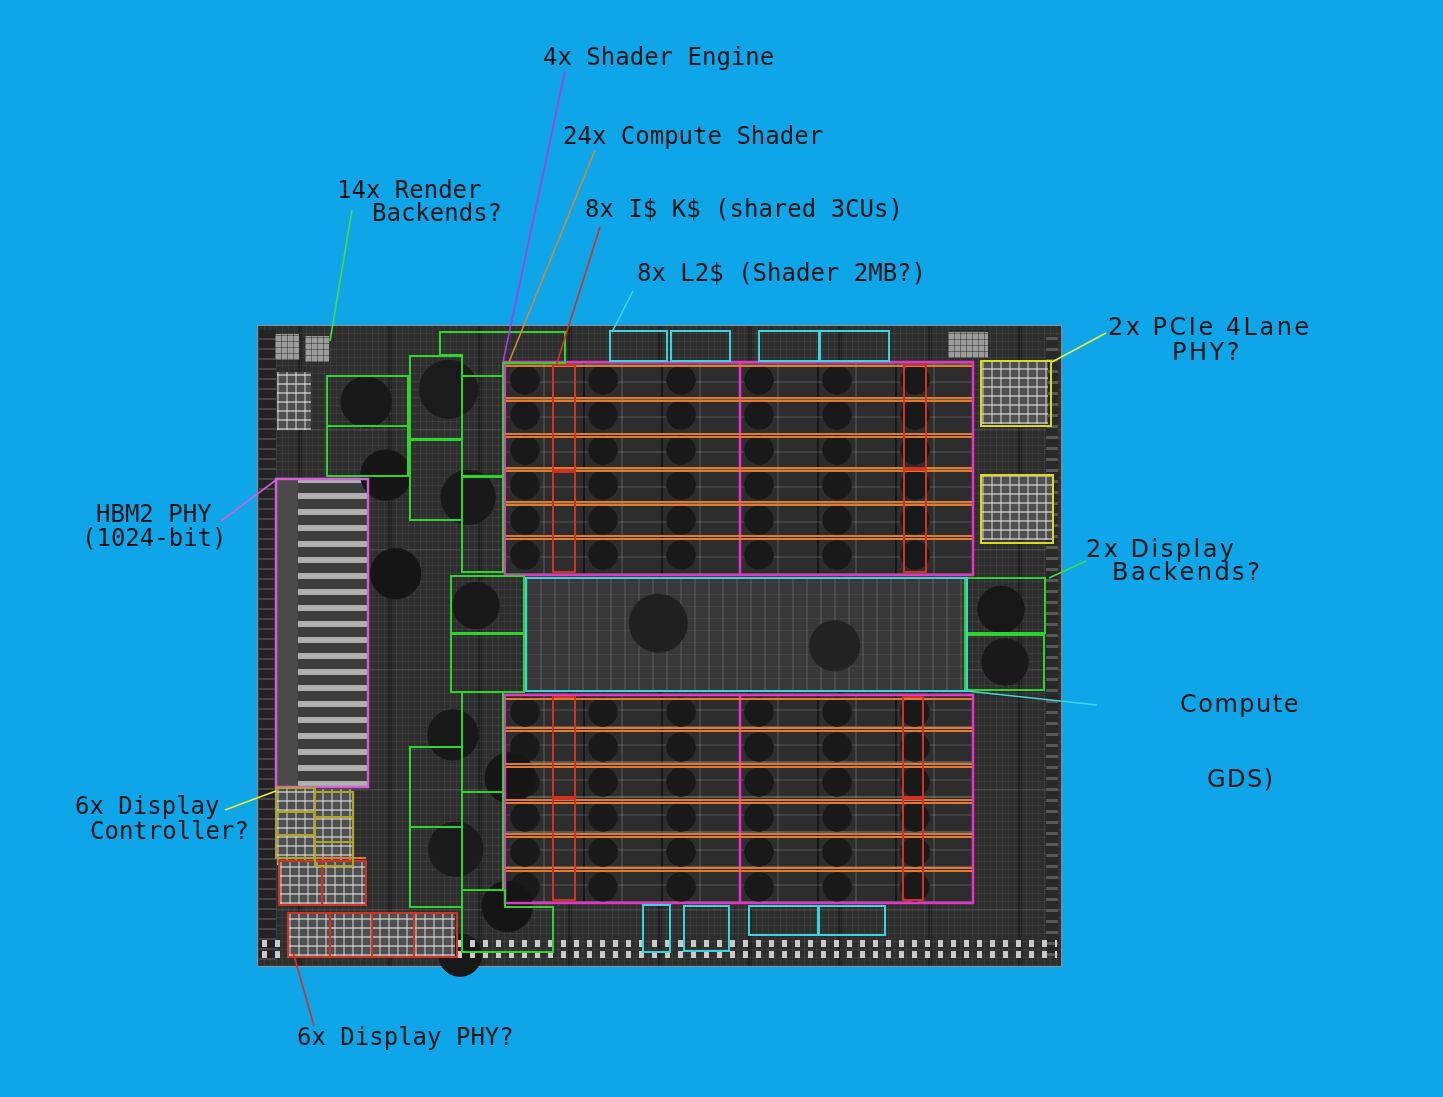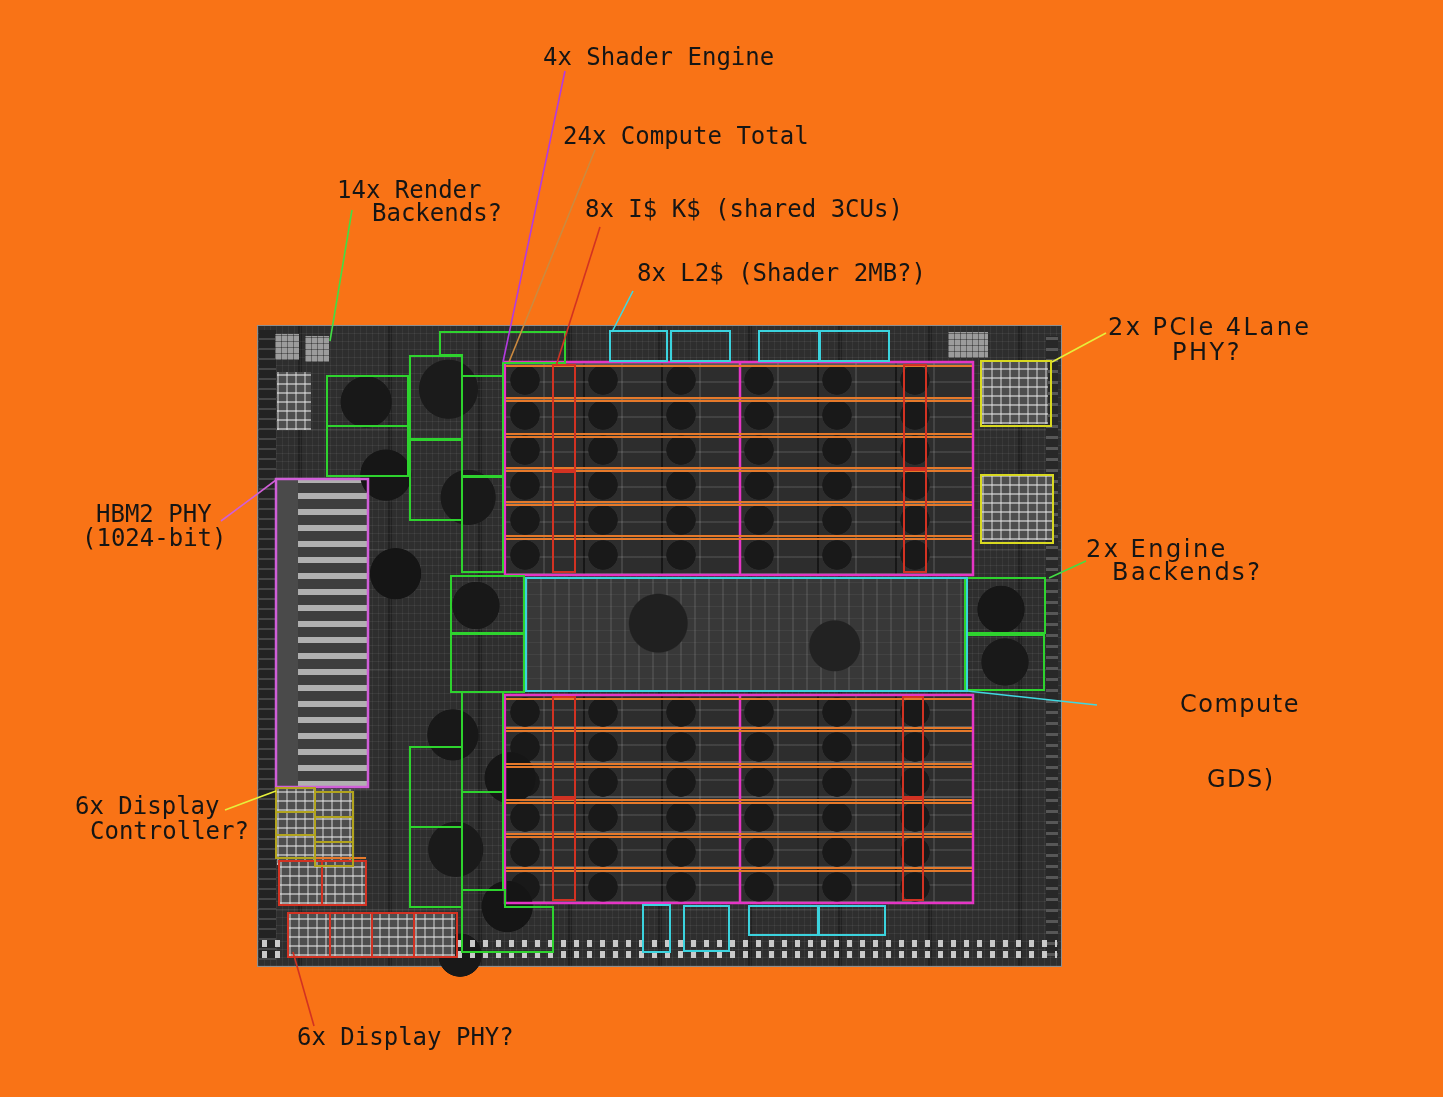--- a/index.html
+++ b/index.html
@@ -1,16 +1,16 @@
 <!DOCTYPE html>
 <html><head>
 <meta charset="utf-8">
 <style>
   html,body{margin:0;padding:0;background:#5f9ea0;}
-  .stage{position:relative;width:1443px;height:1097px;background:#f97316;overflow:hidden;
+  .stage{position:relative;width:1443px;height:1097px;background:#0ea5e9;overflow:hidden;
          font-family:"DejaVu Sans Mono",monospace;color:#151515;}
   
   .die{position:absolute;left:258px;top:326px;width:803px;height:640px;
        background-color:#2e2e2e;outline:1px solid #8f8f8f;
        background-image:
          repeating-linear-gradient(0deg, rgba(255,255,255,.06) 0 1px, transparent 1px 8px),
          repeating-linear-gradient(90deg, rgba(255,255,255,.05) 0 1px, transparent 1px 6px),
          repeating-linear-gradient(90deg, transparent 0 40px, rgba(0,0,0,.28) 40px 44px, transparent 44px 90px),
          repeating-linear-gradient(0deg, transparent 0 55px, rgba(255,255,255,.05) 55px 57px, transparent 57px 120px);}
   .die > div{position:absolute;}
@@ -236,28 +236,28 @@
       <line class="ptr p-mag" x1="221" y1="521" x2="276" y2="480"></line>
       <line class="ptr p-yel" x1="225" y1="810" x2="276" y2="791"></line>
       <line class="ptr p-red" x1="293" y1="952" x2="314" y2="1026"></line>
       <line class="ptr p-yel" x1="1106" y1="333" x2="1052" y2="362"></line>
       <line class="ptr p-grn" x1="1086" y1="561" x2="1049" y2="578"></line>
       <line class="ptr p-cyn" x1="967" y1="691" x2="1097" y2="705"></line>
     </g>
   </svg>
 
   <div class="lbl" style="left:543px;top:44px">4x Shader Engine</div>
-  <div class="lbl" style="left:563px;top:123px">24x Compute Total</div>
+  <div class="lbl" style="left:563px;top:123px">24x Compute Shader</div>
   <div class="lbl" style="left:337px;top:177px">14x Render</div>
   <div class="lbl" style="left:372px;top:200px">Backends?</div>
   <div class="lbl" style="left:585px;top:196px">8x I$ K$ (shared 3CUs)</div>
   <div class="lbl" style="left:637px;top:260px">8x L2$ (Shader 2MB?)</div>
   <div class="lbl sans" style="left:1108px;top:314px">2x PCIe 4Lane</div>
   <div class="lbl sans" style="left:1172px;top:339px">PHY?</div>
-  <div class="lbl sans" style="left:1086px;top:536px">2x Engine</div>
+  <div class="lbl sans" style="left:1086px;top:536px">2x Display</div>
   <div class="lbl sans" style="left:1112px;top:559px">Backends?</div>
   <div class="lbl sans2" style="left:1180px;top:691px">Compute</div>
   <div class="lbl sans2" style="left:1207px;top:766px">GDS)</div>
   <div class="lbl" style="left:96px;top:501px">HBM2 PHY</div>
   <div class="lbl" style="left:82px;top:525px">(1024-bit)</div>
   <div class="lbl" style="left:75px;top:793px">6x Display</div>
   <div class="lbl" style="left:90px;top:818px">Controller?</div>
   <div class="lbl" style="left:297px;top:1024px">6x Display PHY?</div>
 
 </div>

